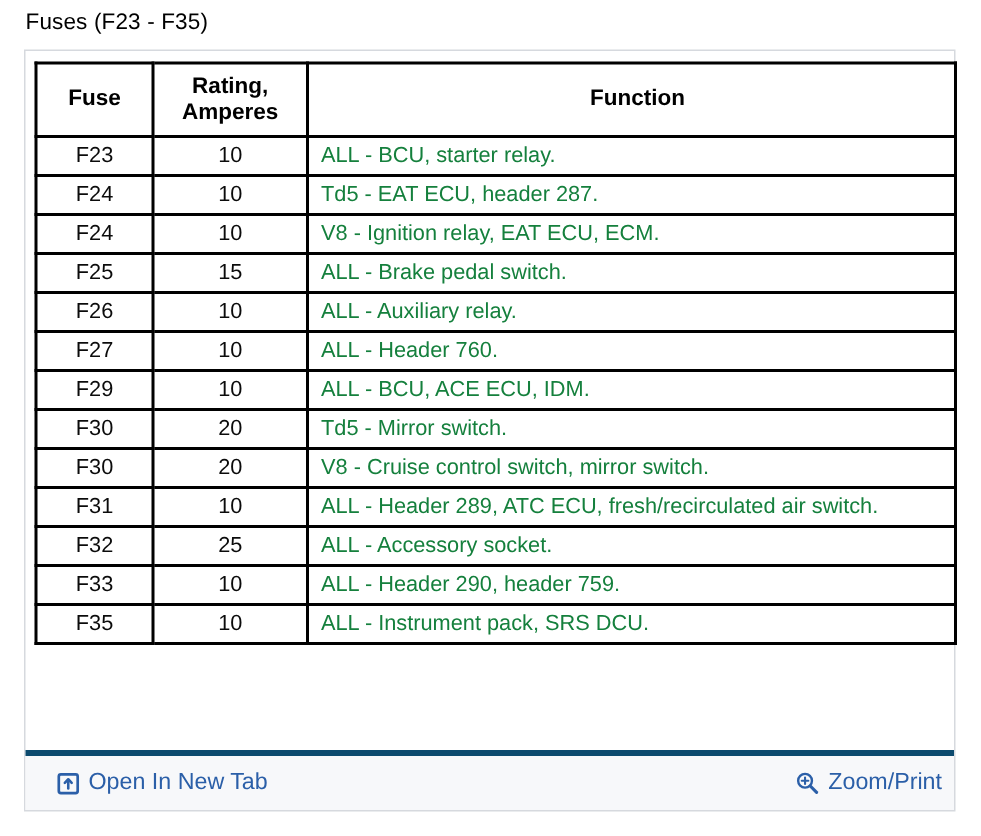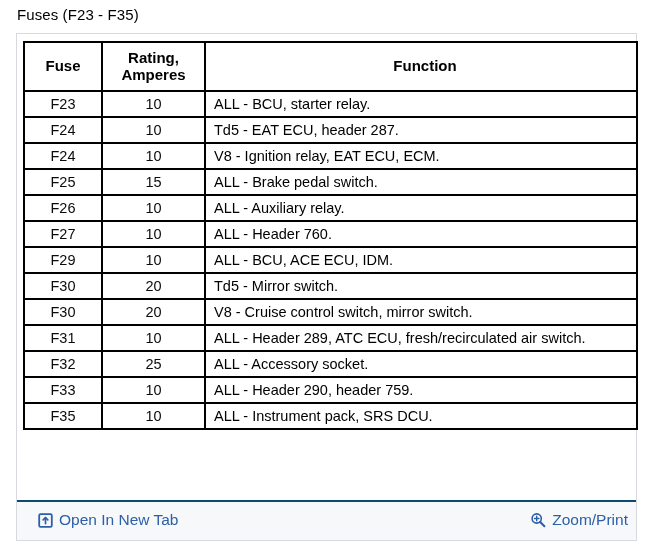--- a/index.html
+++ b/index.html
@@ -88,36 +88,36 @@
     font-size: 14.5px;
     color: #0b0b0b;
     padding: 2px;
     height: 26px;
     margin-left: 16px;
   }
   td.d-function {
     text-align: left;
     vertical-align: middle;
     font-size: 14.5px;
-    color: #000000;
+    color: #15803d;
     padding: 2px 4px 2px 8px;
     height: 26px;
     line-height: 1.12;
   }
   tbody tr { height: 26px; }
 
   
   #doc-footer {
     position: absolute;
     left: 17px;
     top: 500px;
     width: 619px;
     height: 40px;
     background: #f7f8fa;
-    border-top: 2px solid #0c4a6e;
+    border-top: 4px solid #0c4a6e;
     box-sizing: border-box;
   }
   .footer-link {
     position: absolute;
     top: 9px;
     display: flex;
     align-items: center;
     gap: 6px;
     color: #2b5fa8;
     font-size: 15.5px;

